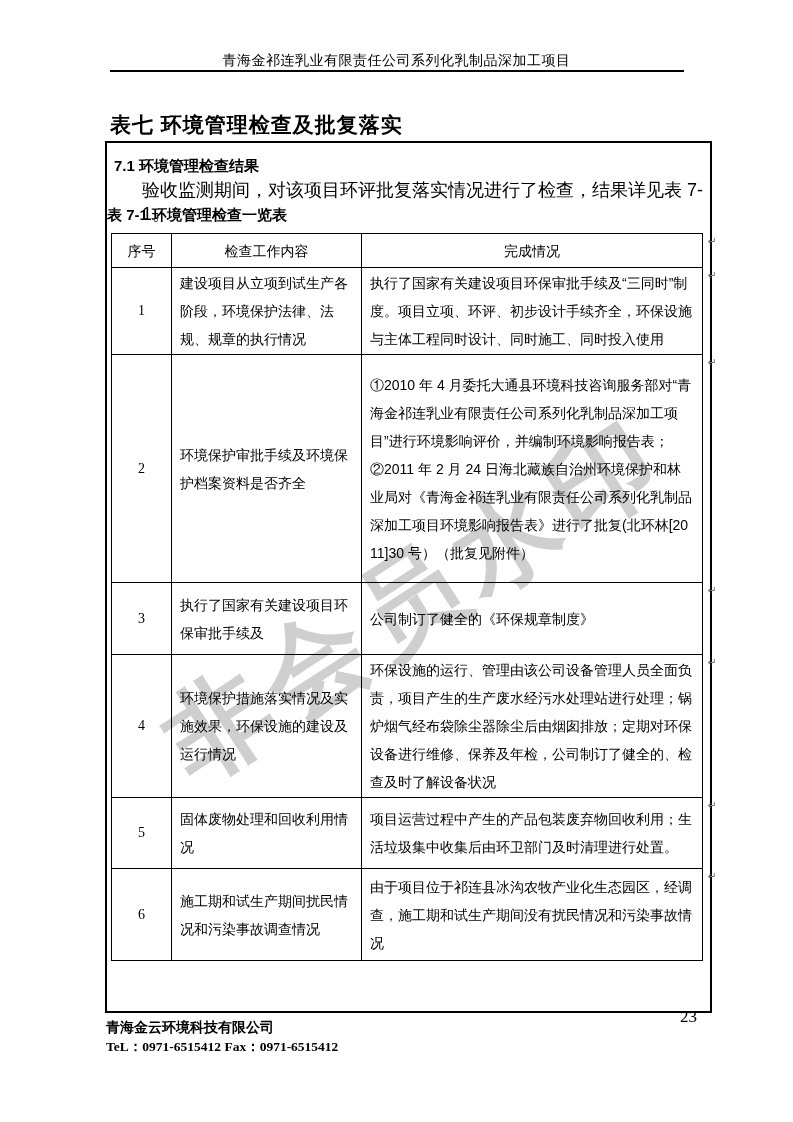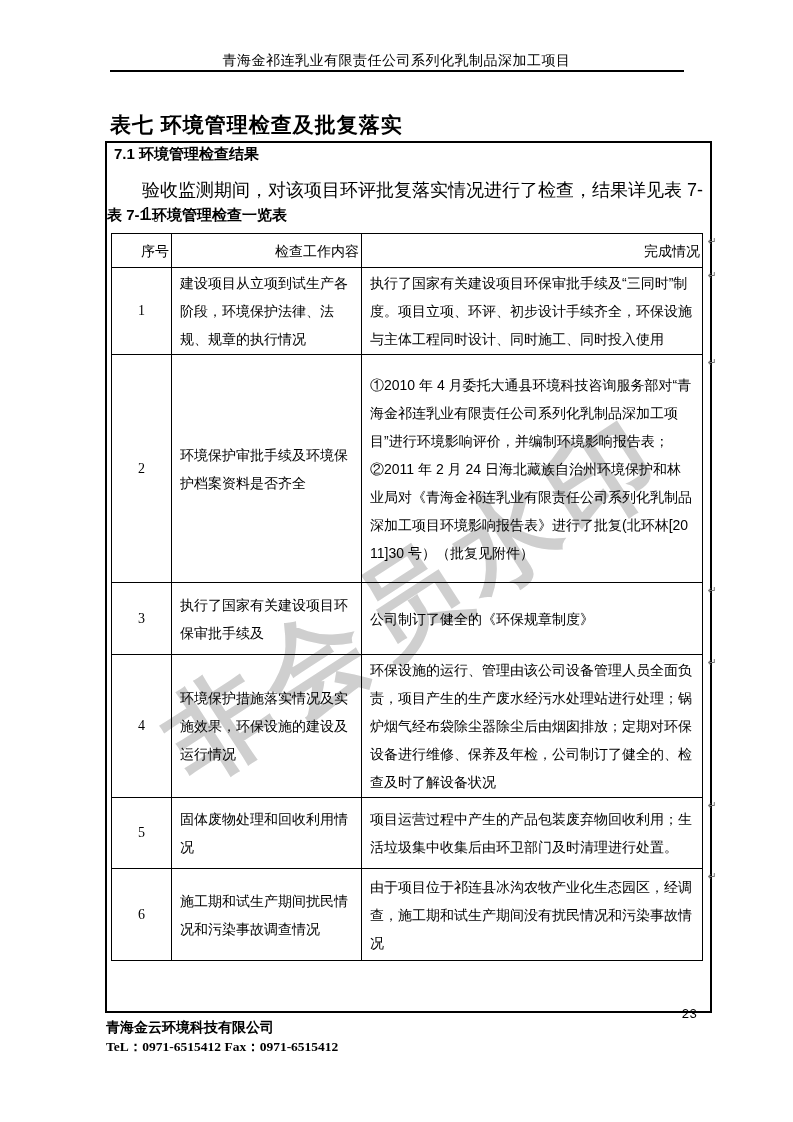--- a/index.html
+++ b/index.html
@@ -47,21 +47,21 @@
   }
   .outer-box {
     position: absolute;
     left: 105px; top: 141px;
     width: 603px; height: 868px;
     border: 2px solid #000;
     z-index: 1;
   }
   .section-heading {
     position: absolute;
-    left: 7px; top: 2px;
+    left: 7px; top: 14px;
     font-size: 15px;
     font-weight: bold;
   }
   .section-para {
     position: absolute;
     left: 35px; top: 35px;
     font-size: 18px;
   }
   .table-caption {
     position: absolute;
@@ -83,21 +83,21 @@
     font-size: 14px;
     line-height: 28px;
     padding: 1px 8px;
     vertical-align: middle;
     position: relative;
     background: transparent;
     word-break: break-all;
   }
   .check-table thead th {
     height: 31px;
-    text-align: right;
+    text-align: center;
     font-weight: normal;
     line-height: 20px;
     padding: 1px 2px;
   }
   .check-table td.no {
     text-align: center;
     font-family: "Liberation Serif", serif;
     padding: 1px 2px;
   }
   .check-table tr.r0 { height: 85px; }
@@ -123,22 +123,22 @@
   .footer-contact {
     position: absolute;
     left: 106px; top: 1038px;
     font-size: 13.5px;
     font-family: "Liberation Serif", serif;
     font-weight: bold;
   }
   .page-number {
     position: absolute;
     right: 96px; top: 1007px;
-    font-size: 13px;
-    font-family: Liberation Mono, monospace;
+    font-size: 17px;
+    font-family: Liberation Serif, serif;
   }
 </style>
 </head>
 <body>
 
 <div class="page">
 
   <div class="watermark">非会员水印</div>
 
   <div class="running-head">青海金祁连乳业有限责任公司系列化乳制品深加工项目</div>

